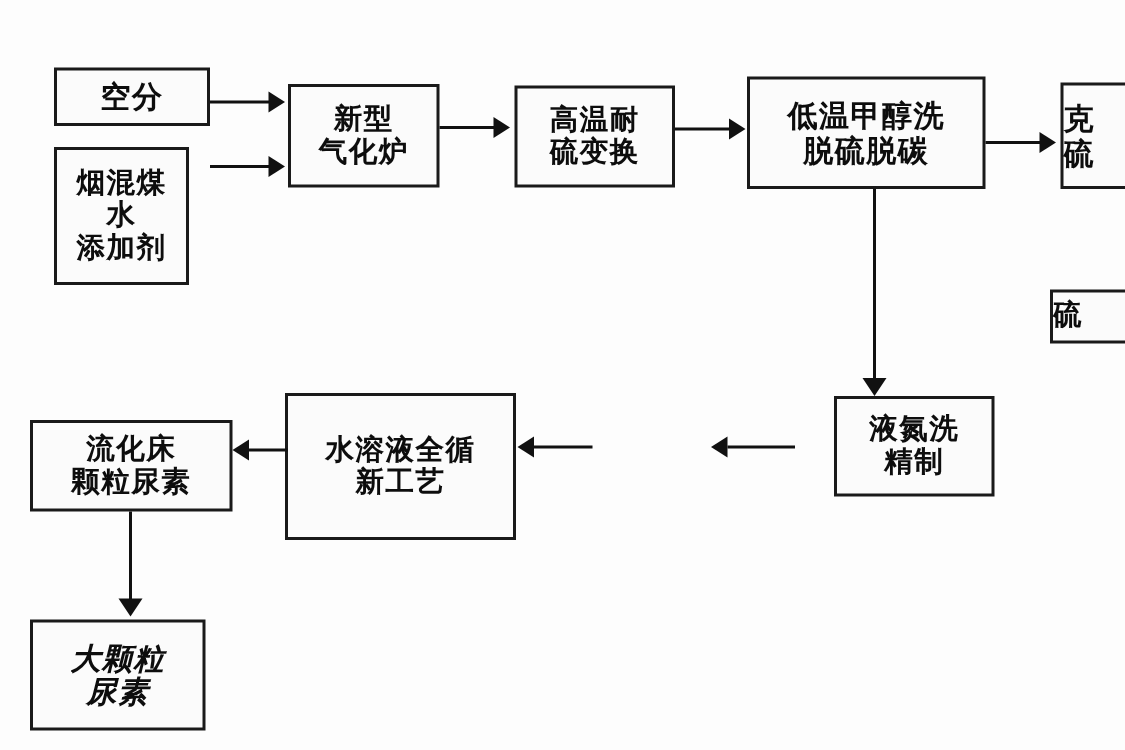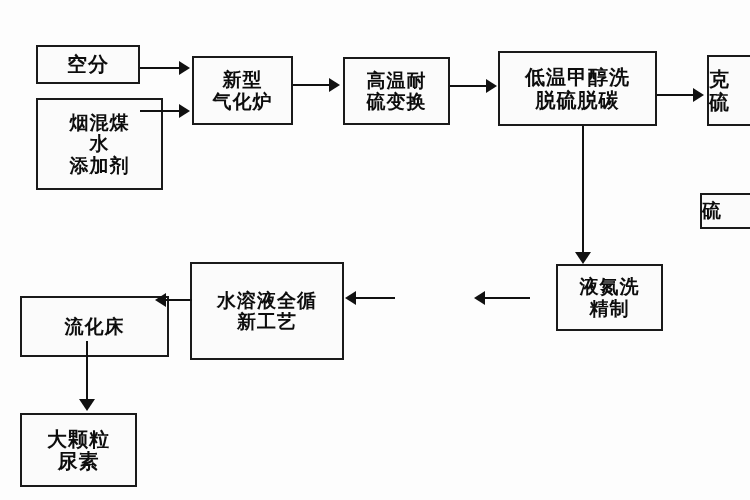--- a/index.html
+++ b/index.html
@@ -45,31 +45,31 @@
     border-right:11px solid #111;
   }
   .arrow.down{
     border-left:8px solid transparent;
     border-right:8px solid transparent;
     border-top:12px solid #111;
   }
 
   
   #n-asu          {left:36px; top:45px;  width:104px;height:39px; font-size:20px;}
-  #n-feed         {left:36px; top:98px;  width:127px;height:92px; font-size:19px;text-align:center;}
+  #n-feed         {left:36px; top:98px;  width:90px;height:92px; font-size:19px;text-align:center;}
   #n-gasifier     {left:192px;top:56px;  width:101px;height:69px; font-size:19px;}
   #n-shift        {left:343px;top:57px;  width:107px;height:68px; font-size:19px;}
   #n-rectisol     {left:498px;top:51px;  width:159px;height:75px; font-size:20px;}
   #n-claus        {left:707px;top:55px;  width:80px; height:71px; font-size:20px; align-items:flex-start;}
   #n-sulfur       {left:700px;top:193px; width:90px; height:36px; font-size:19px; align-items:flex-start;}
   #n-n2wash       {left:556px;top:264px; width:107px;height:67px; font-size:19px;}
   #n-synthesis    {left:395px;top:265px; width:76px; height:64px; font-size:19px;}
   #n-urea         {left:190px;top:262px; width:154px;height:98px; font-size:19px;}
-  #n-fluidbed     {left:20px; top:296px; width:149px;height:61px; font-size:19px;text-align:center;}
-  #n-granule      {left:20px; top:413px; width:117px;height:74px; font-size:20px;}
+  #n-fluidbed     {left:20px; top:280px; width:135px;height:61px; font-size:19px;text-align:center;}
+  #n-granule      {left:20px; top:413px; width:117px;height:74px; font-size:20px;font-style:italic;}
 </style>
 </head>
 <body>
 
 <div id="canvas">
 
   <div class="node" id="n-asu">
     <span class="ln">空分</span>
   </div>
 
@@ -109,20 +109,21 @@
   </div>
 
 
   <div class="node" id="n-urea">
     <span class="ln">水溶液全循</span>
     <span class="ln">新工艺</span>
   </div>
 
   <div class="node" id="n-fluidbed">
     <span class="ln">流化床</span>
+    <span class="ln">颗粒尿素</span>
   </div>
 
   <div class="node" id="n-granule">
     <span class="ln">大颗粒</span>
     <span class="ln">尿素</span>
   </div>
 
   <div class="edge h" style="left:140px;top:67px;width:41px;"></div>
   <div class="arrow right" style="left:179px;top:61px;"></div>
 

